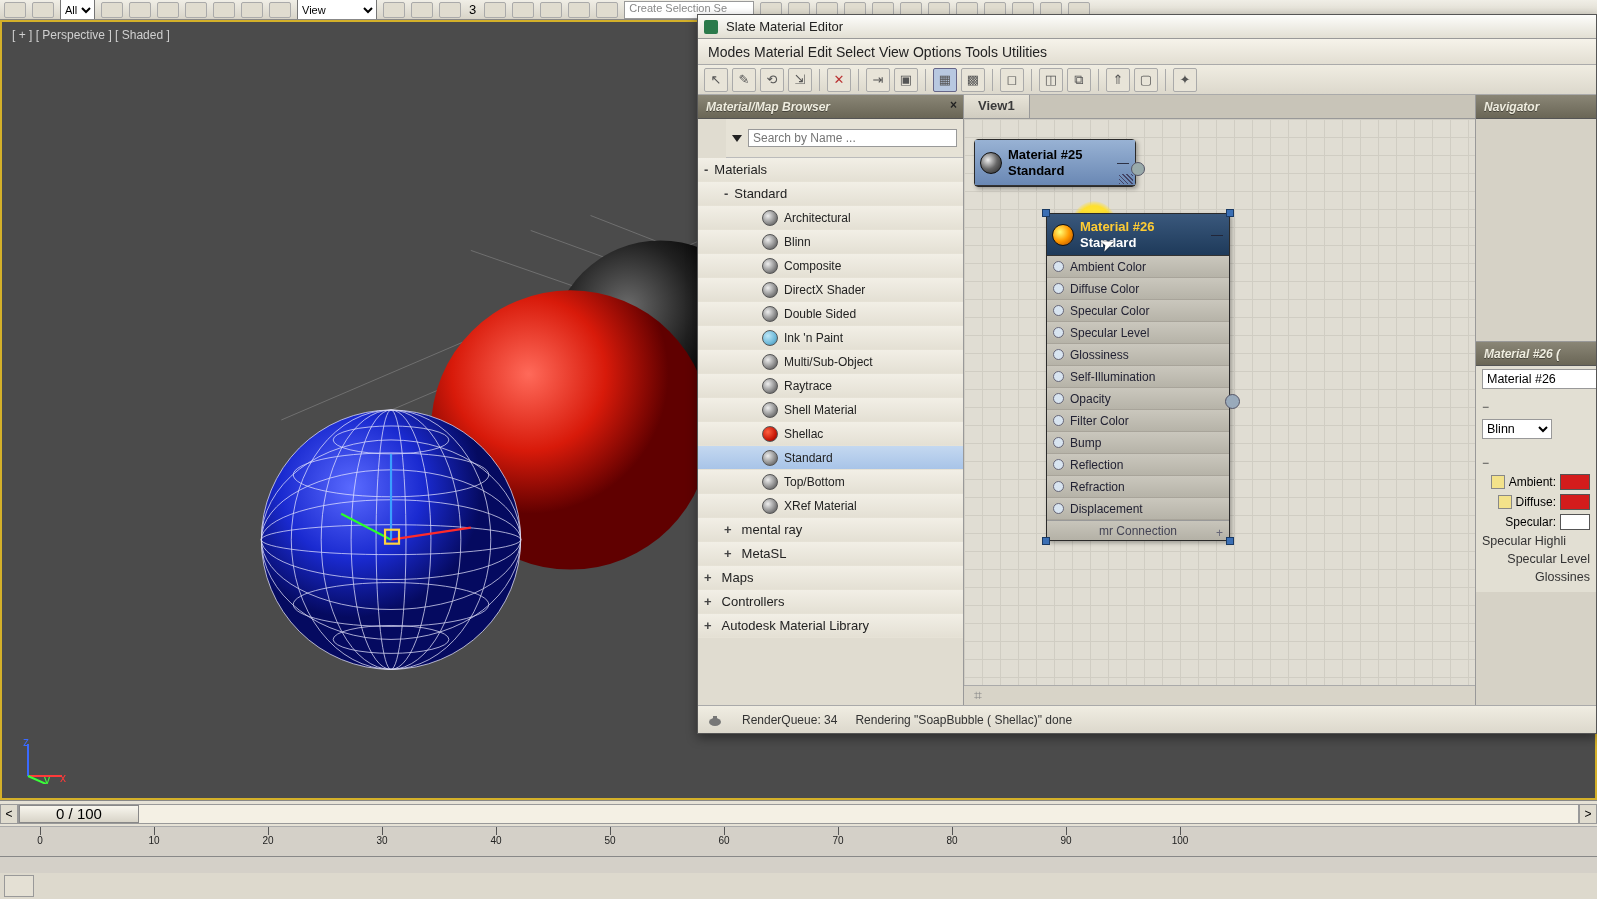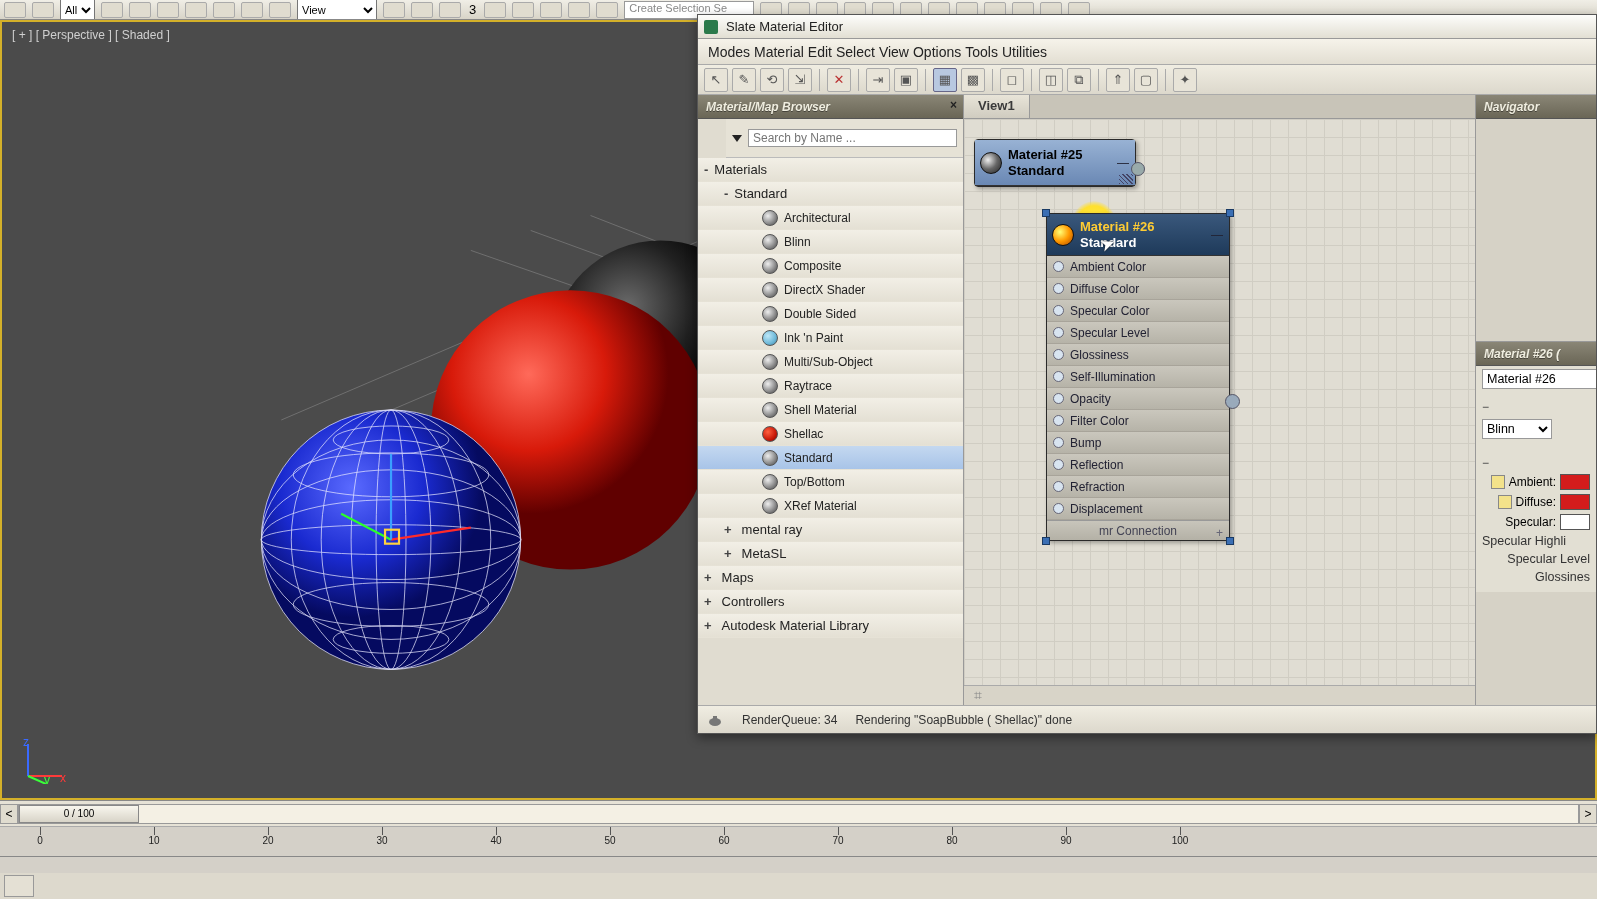--- a/index.html
+++ b/index.html
@@ -16,21 +16,21 @@
 .vp-label { position: absolute; left: 10px; top: 6px; color: #d0d0d0; font-size: 12px; }
 
 svg.spheres { position: absolute; left: 0; top: 0; width: 100%; height: 100%; }
 .axis-gizmo { position: absolute; left: 18px; bottom: 14px; width: 46px; height: 46px; }
 
 
 .time-area { position: absolute; left: 0; right: 0; bottom: 0; height: 99px; background: #d4d0c8; border-top: 1px solid #888; }
 .time-slider { height: 26px; display: flex; align-items: center; background: #e6e2d6; border-bottom: 1px solid #aaa; }
 .time-slider .scroll-btn { width: 18px; height: 20px; background: #e0dccf; border: 1px solid #999; text-align: center; line-height: 18px; }
 .time-slider .slider-track { flex: 1; height: 20px; background: #f4f0e4; border: 1px solid #999; display: flex; align-items: center; }
-.time-slider .thumb { width: 120px; height: 18px; background: linear-gradient(#f8f6ee,#d8d4c8); border: 1px solid #888; text-align: center; line-height: 16px; font-size: 10px; }
+.time-slider .thumb { width: 120px; height: 18px; background: linear-gradient(#f8f6ee,#d8d4c8); border: 1px solid #888; text-align: center; line-height: 16px; font-size: 15px; }
 .ruler { height: 30px; border-bottom: 1px solid #888; position: relative; background: #d4d0c8; }
 .ruler .tick { position: absolute; top: 0; width: 1px; height: 8px; background: #555; }
 .ruler .ticklabel { position: absolute; top: 8px; font-size: 10px; color: #222; transform: translateX(-50%); }
 .status-row { position: absolute; left: 0; right: 0; bottom: 0; height: 26px; background: #ddd9cd; display: flex; align-items: center; }
 .status-row .stat-ico { width: 30px; height: 22px; border: 1px solid #999; margin: 0 4px; background: #e4e0d4; }
 
 
 .slate-window { position: absolute; left: 697px; top: 14px; width: 900px; height: 720px; background: #d6d2c6; border: 1px solid #555; box-shadow: 0 4px 10px rgba(0,0,0,0.4); }
 .slate-title { height: 24px; background: linear-gradient(#fdfdfb,#e2dfd3); border-bottom: 1px solid #999; display: flex; align-items: center; padding: 0 6px; gap: 8px; }
 .slate-title .logo { width: 14px; height: 14px; background: #2b7a4b; border-radius: 2px; }

